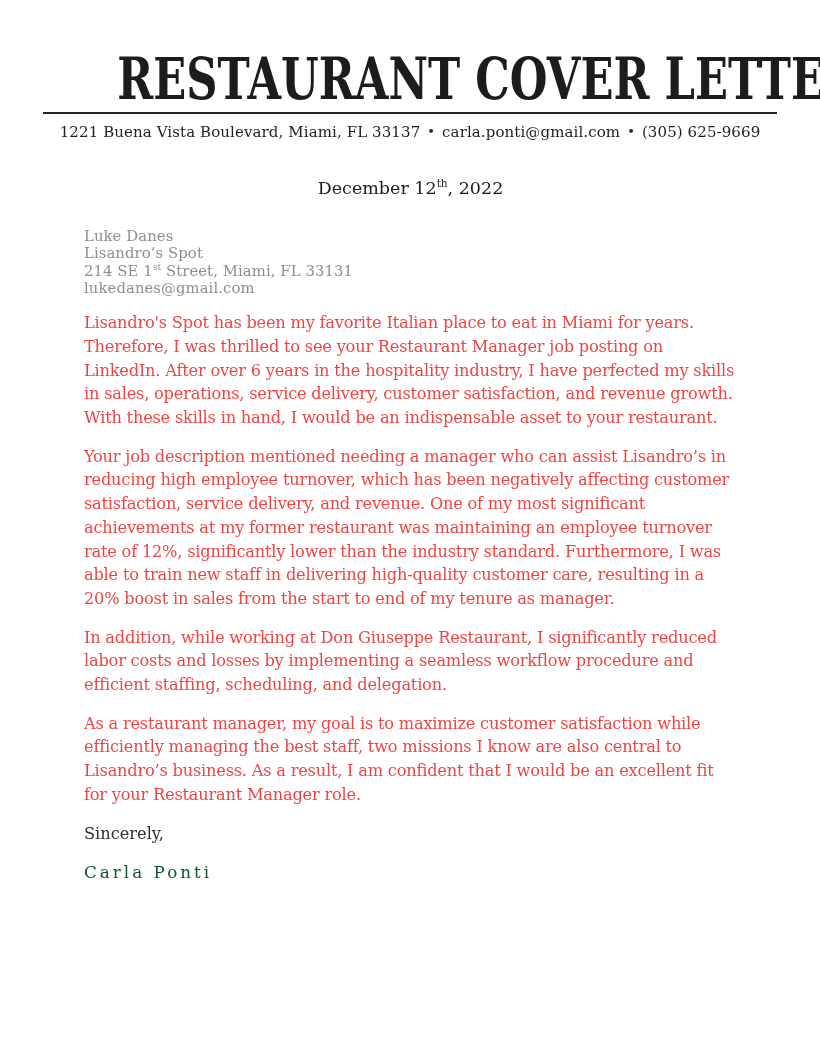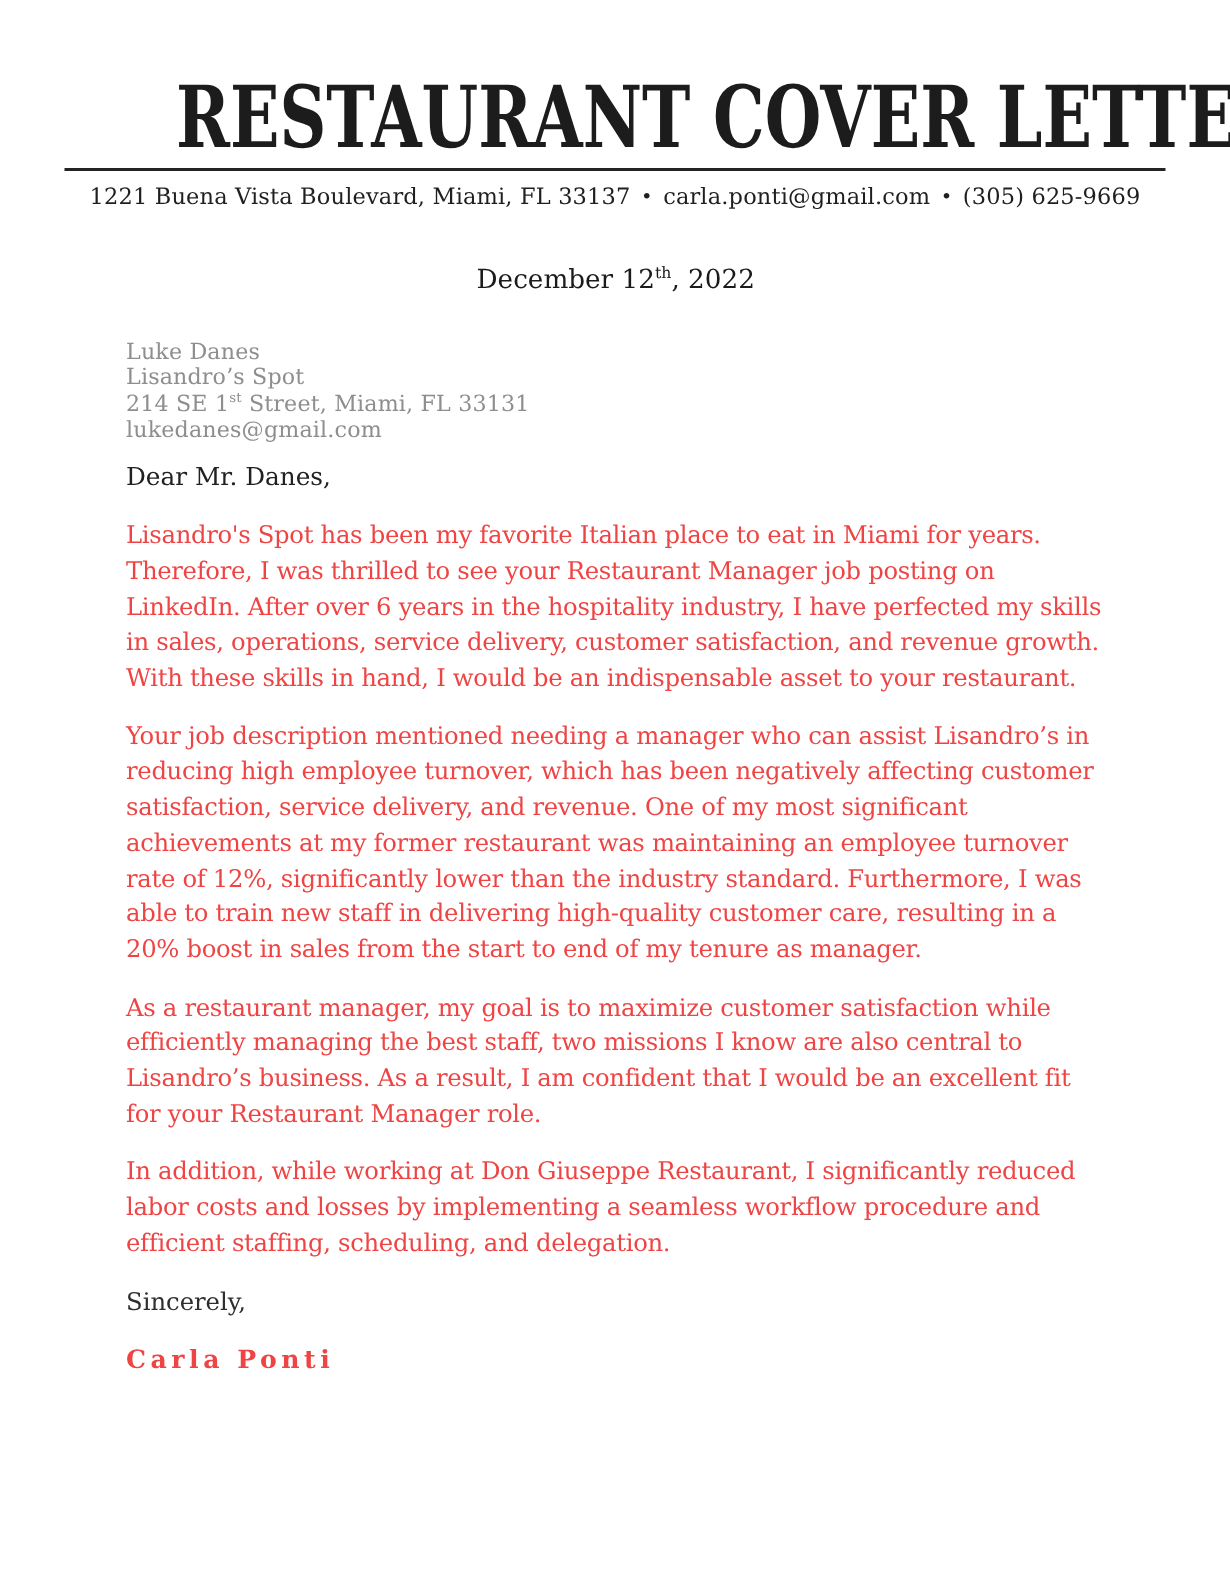--- a/index.html
+++ b/index.html
@@ -75,22 +75,21 @@
     margin: 15px 0 0 0;
     font-size: 16.2px;
     line-height: 23.7px;
     color: #2e2e2e;
   }
   .signature {
     margin: 16px 0 0 0;
     font-size: 16.8px;
     line-height: 23.7px;
     letter-spacing: 3px;
-    color: #ef4444;
-    font-weight: bold;
+    color: #14532d;
   }
 </style>
 </head>
 <body>
 
 <div class="page">
 
   <header class="header">
     <h1 class="title">RESTAURANT COVER LETTER</h1>
     <div class="rule"></div>
@@ -103,24 +102,23 @@
 
     <p class="date"><span>December 12</span><sup>th</sup><span>, 2022</span></p>
 
     <div class="recipient">
       <div>Luke Danes</div>
       <div>Lisandro’s Spot</div>
       <div><span>214 SE 1</span><sup>st</sup><span> Street, Miami, FL 33131</span></div>
       <div>lukedanes@gmail.com</div>
     </div>
 
-    <p class="salutation">Dear Mr. Danes,</p>
 
     <p class="para">Lisandro's Spot has been my favorite Italian place to eat in Miami for years. Therefore, I was thrilled to see your Restaurant Manager job posting on LinkedIn. After over 6 years in the hospitality industry, I have perfected my skills in sales, operations, service delivery, customer satisfaction, and revenue growth. With these skills in hand, I would be an indispensable asset to your restaurant.</p>
     <p class="para">Your job description mentioned needing a manager who can assist Lisandro’s in reducing high employee turnover, which has been negatively affecting customer satisfaction, service delivery, and revenue. One of my most significant achievements at my former restaurant was maintaining an employee turnover rate of 12%, significantly lower than the industry standard. Furthermore, I was able to train new staff in delivering high-quality customer care, resulting in a 20% boost in sales from the start to end of my tenure as manager.</p>
+    <p class="para">In addition, while working at Don Giuseppe Restaurant, I significantly reduced labor costs and losses by implementing a seamless workflow procedure and efficient staffing, scheduling, and delegation.</p>
     <p class="para">As a restaurant manager, my goal is to maximize customer satisfaction while efficiently managing the best staff, two missions I know are also central to Lisandro’s business. As a result, I am confident that I would be an excellent fit for your Restaurant Manager role.</p>
-    <p class="para">In addition, while working at Don Giuseppe Restaurant, I significantly reduced labor costs and losses by implementing a seamless workflow procedure and efficient staffing, scheduling, and delegation.</p>
 
     <p class="closing">Sincerely,</p>
     <p class="signature">Carla Ponti</p>
 
   </main>
 </div>
 
 </body></html>

